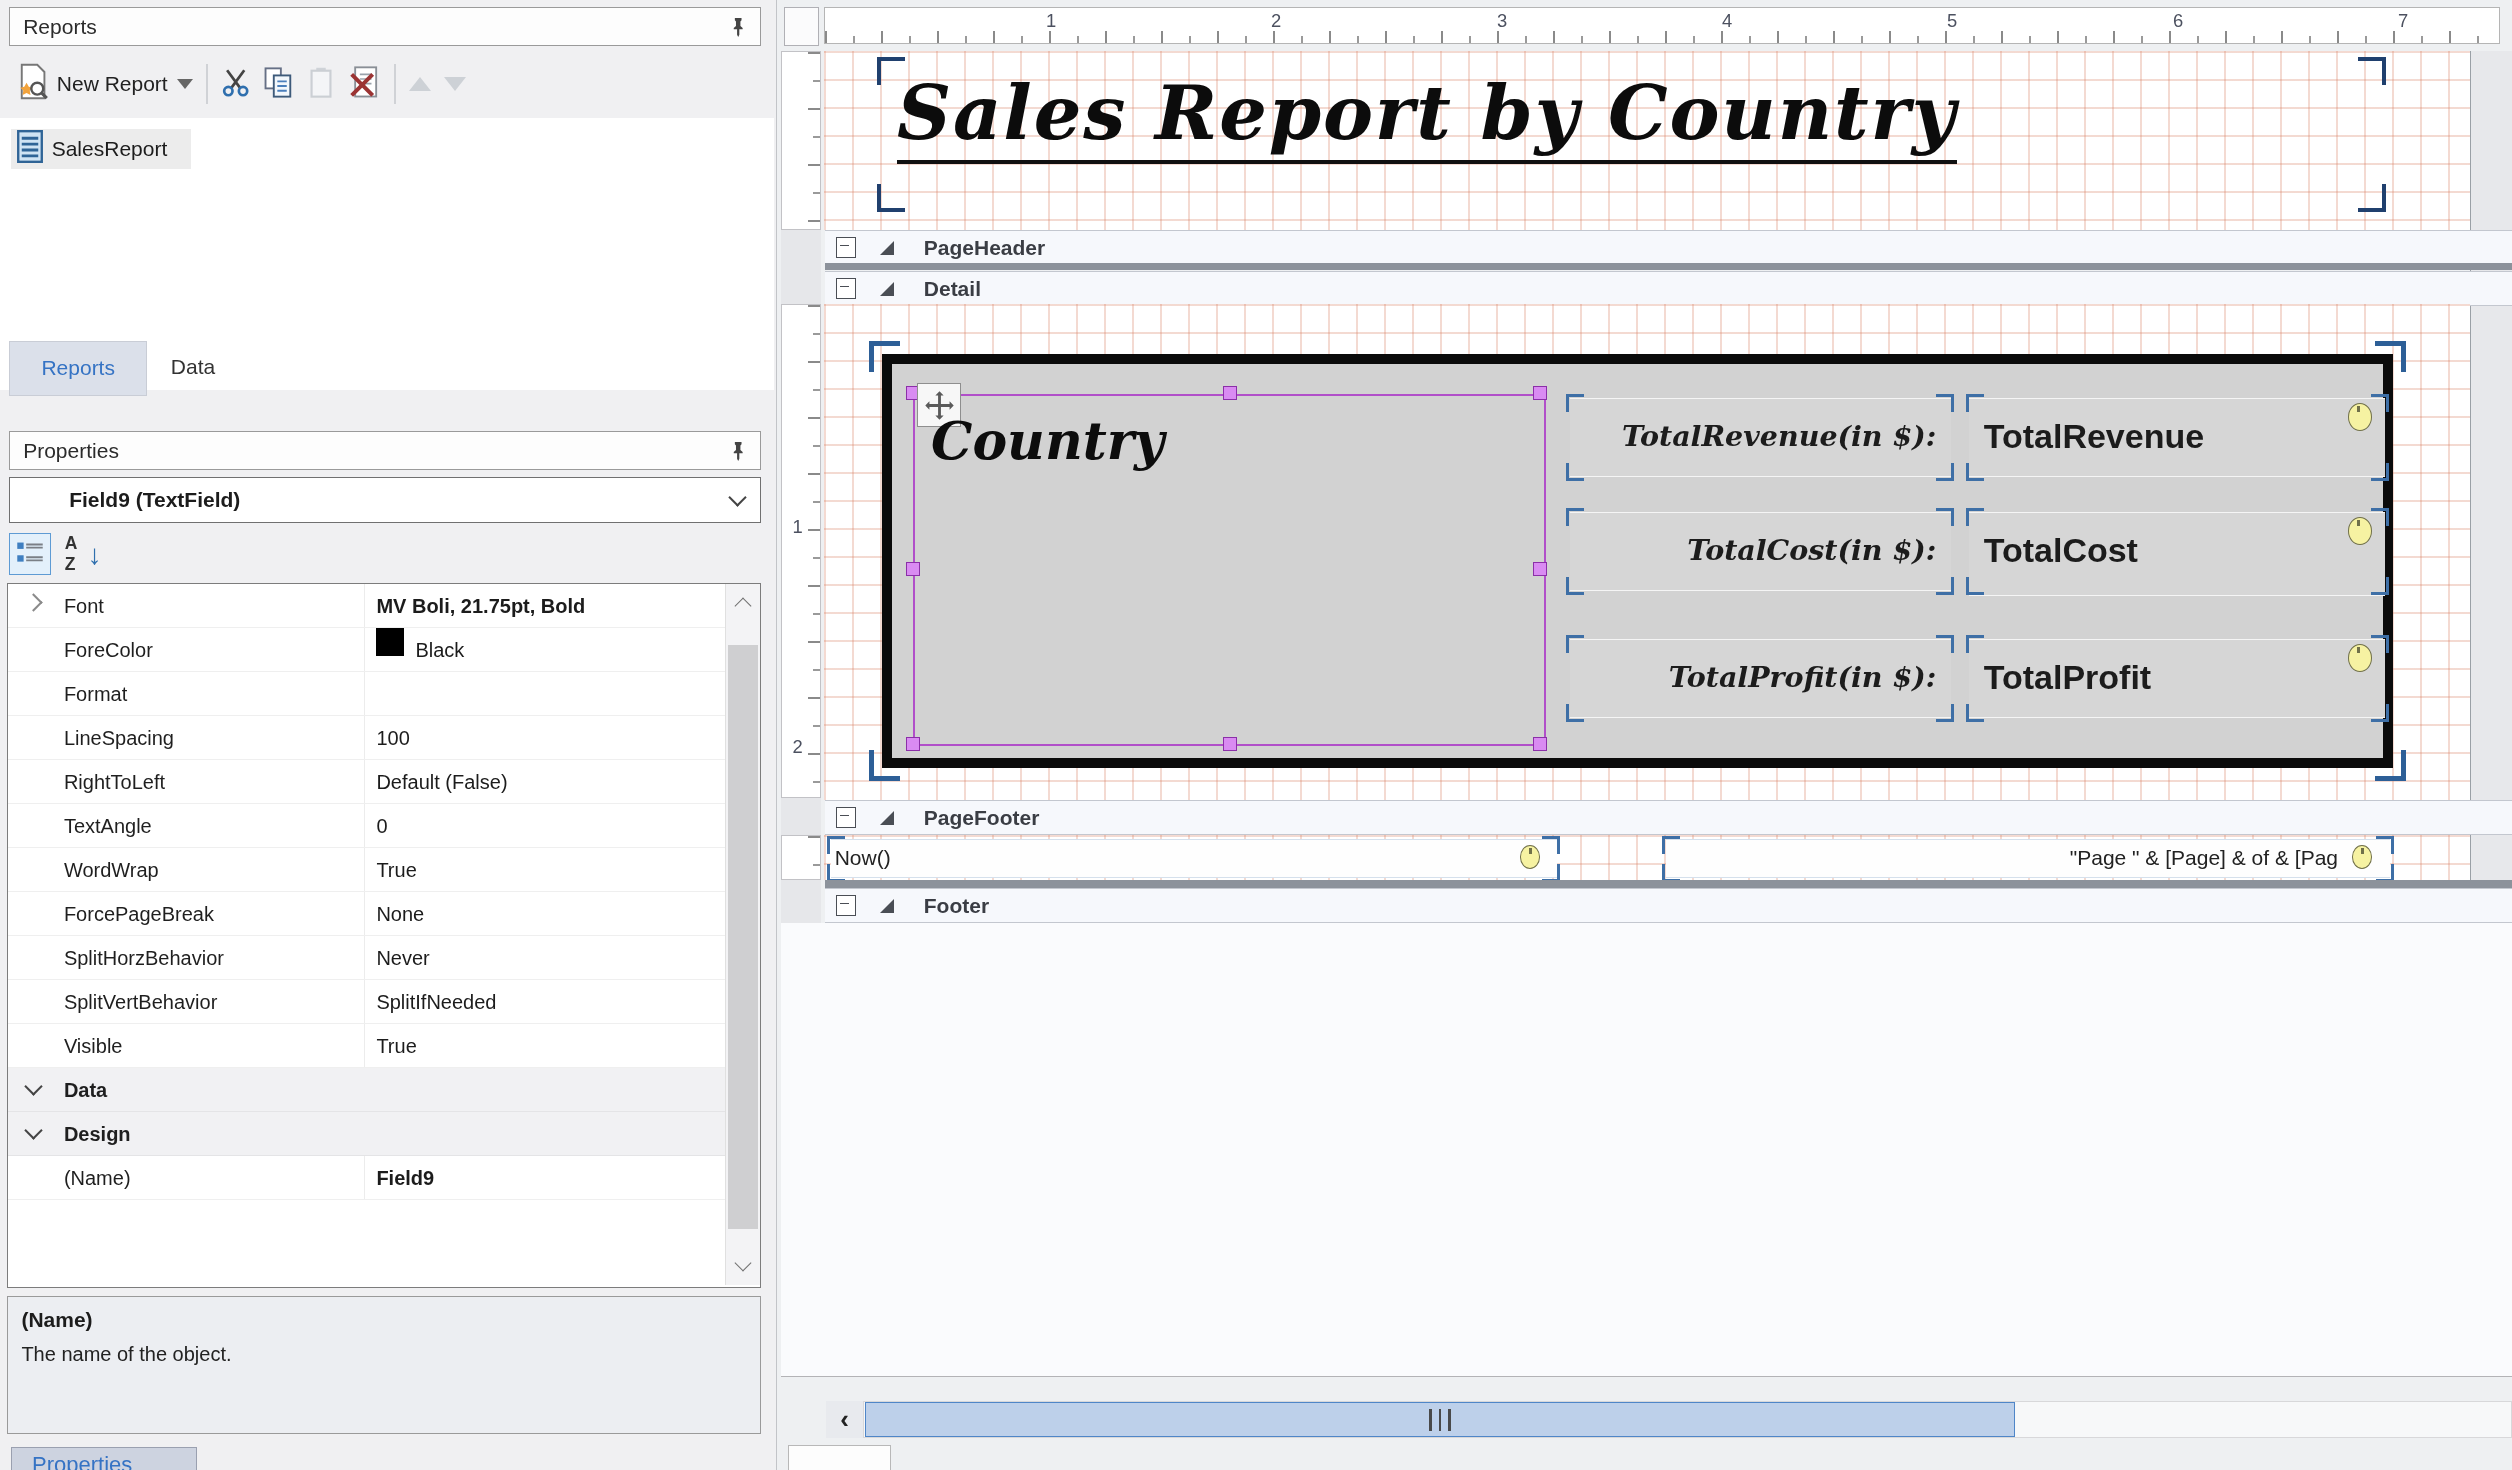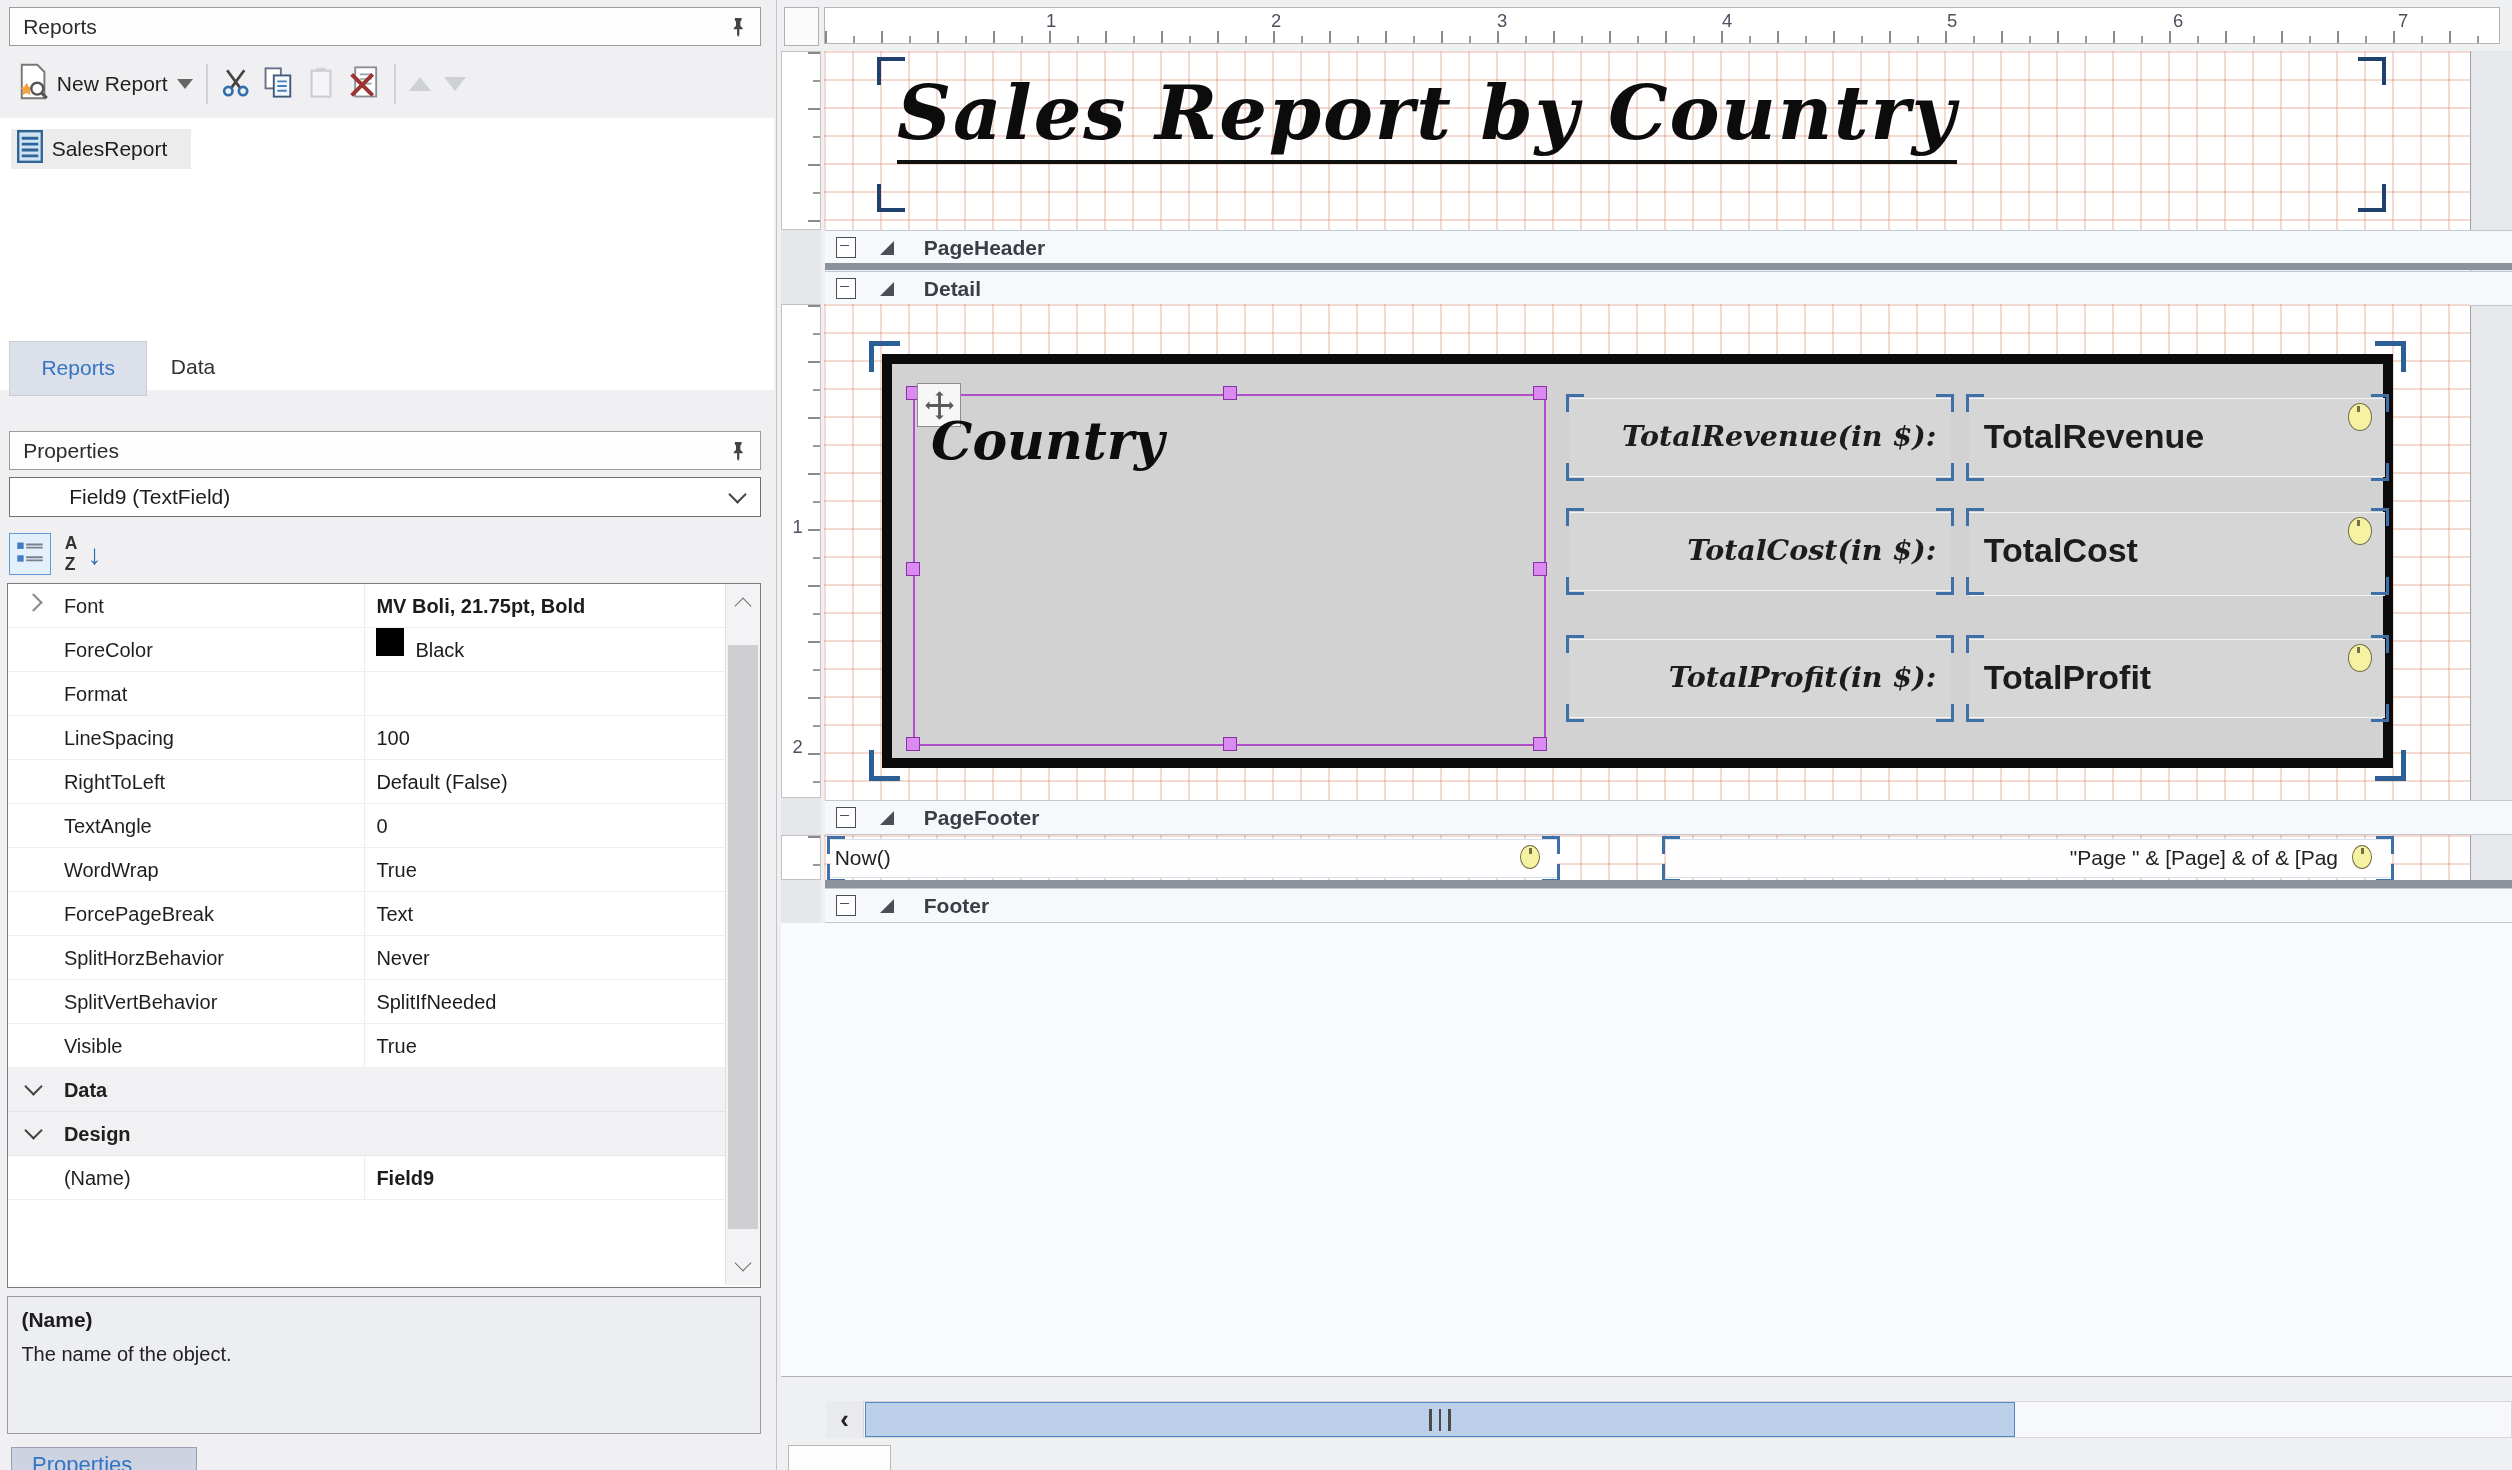--- a/index.html
+++ b/index.html
@@ -21,23 +21,23 @@
   .dis-down{width:0;height:0;border-left:11px solid transparent;border-right:11px solid transparent;border-top:14.7px solid #cdd1d6}
 
   .list-area{position:absolute;left:0;top:118px;width:774px;height:272px;background:#ffffff}
   .report-item{position:absolute;left:11px;top:11px;height:40px;display:flex;align-items:center;gap:9.2px;
                background:#ececec;padding:0 24px 0 5.5px;font-size:21px}
   .tabs-row{position:absolute;left:0;top:339px;width:776px;height:57px}
   .tab{position:absolute;top:1.8px;height:53px;display:flex;align-items:center;justify-content:center;font-size:21px;cursor:default}
   .tab.active{background:#dbe0ea;color:var(--accent_blue);border:0.9px solid #c9cdd6}
   .tab.inactive{color:#333}
 
-  .obj-dropdown{position:absolute;left:9.2px;top:477px;width:752px;height:40px;background:#fff;border:1.8px solid #707070;
+  .obj-dropdown{position:absolute;left:9.2px;top:477px;width:752px;height:46px;background:#fff;border:1.8px solid #707070;
                 display:flex;align-items:center;justify-content:space-between;padding:0 16.6px 0 59px;box-sizing:border-box;
-                font-size:21px;font-weight:normal}
+                font-size:21px;font-weight:bold}
   .chev{display:inline-block;width:11px;height:11px;border-right:2.8px solid #444;border-bottom:2.8px solid #444;transform:rotate(45deg);margin-top:-5.5px}
   .chev.right{transform:rotate(-45deg);border-color:#8a8a8a}
   .grid-toolbar{position:absolute;left:9.2px;top:532px;height:44px;display:flex;gap:11px;align-items:center}
   .gt-icon{width:42px;height:42px;display:flex;align-items:center;justify-content:center;box-sizing:border-box}
   .gt-icon.selected{background:#e3f0fb;border:1.8px solid #5e9bd4}
   .az{position:relative;width:37px;height:42px;font-weight:bold;color:#333}
   .az .a{position:absolute;left:0;top:0;font-size:17.5px}
   .az .z{position:absolute;left:0;bottom:0;font-size:17.5px}
   .az .ar{position:absolute;right:0;top:1.8px;font-size:28px;color:#2f6fae;line-height:39px}
 
@@ -310,21 +310,21 @@
         <span class="gut"></span>
         <span class="plabel">WordWrap</span>
         <span class="pval">
             <span>True</span>
           </span>
       </div>
       <div class="prow">
         <span class="gut"></span>
         <span class="plabel">ForcePageBreak</span>
         <span class="pval">
-            <span>Text</span>
+            <span>None</span>
           </span>
       </div>
       <div class="prow">
         <span class="gut"></span>
         <span class="plabel">SplitHorzBehavior</span>
         <span class="pval">
             <span>Never</span>
           </span>
       </div>
       <div class="prow">

